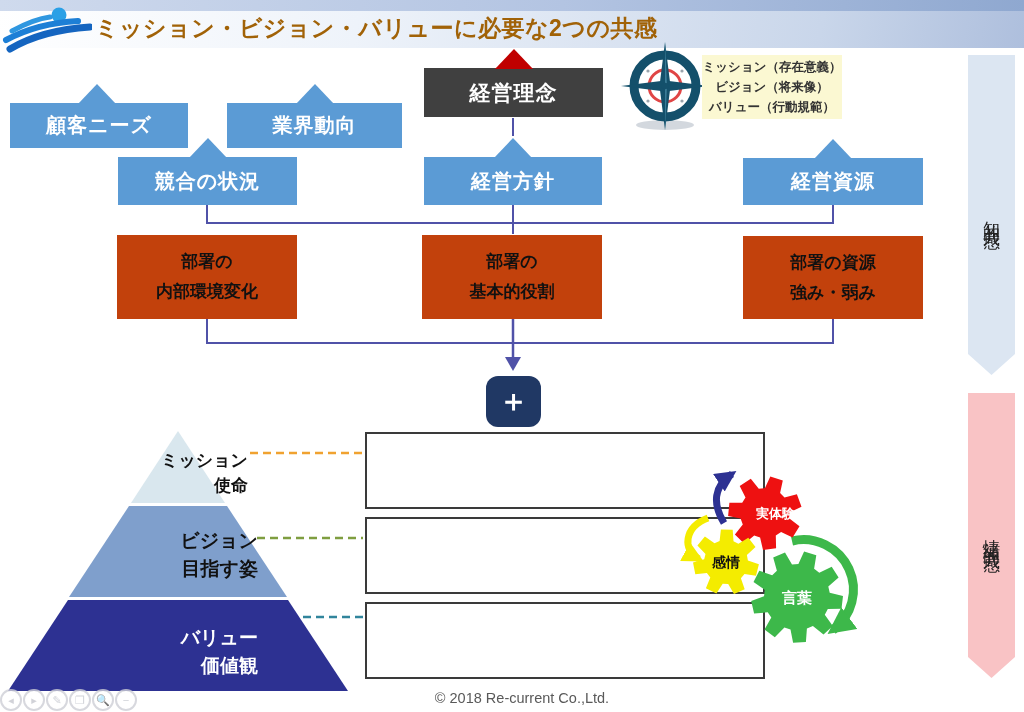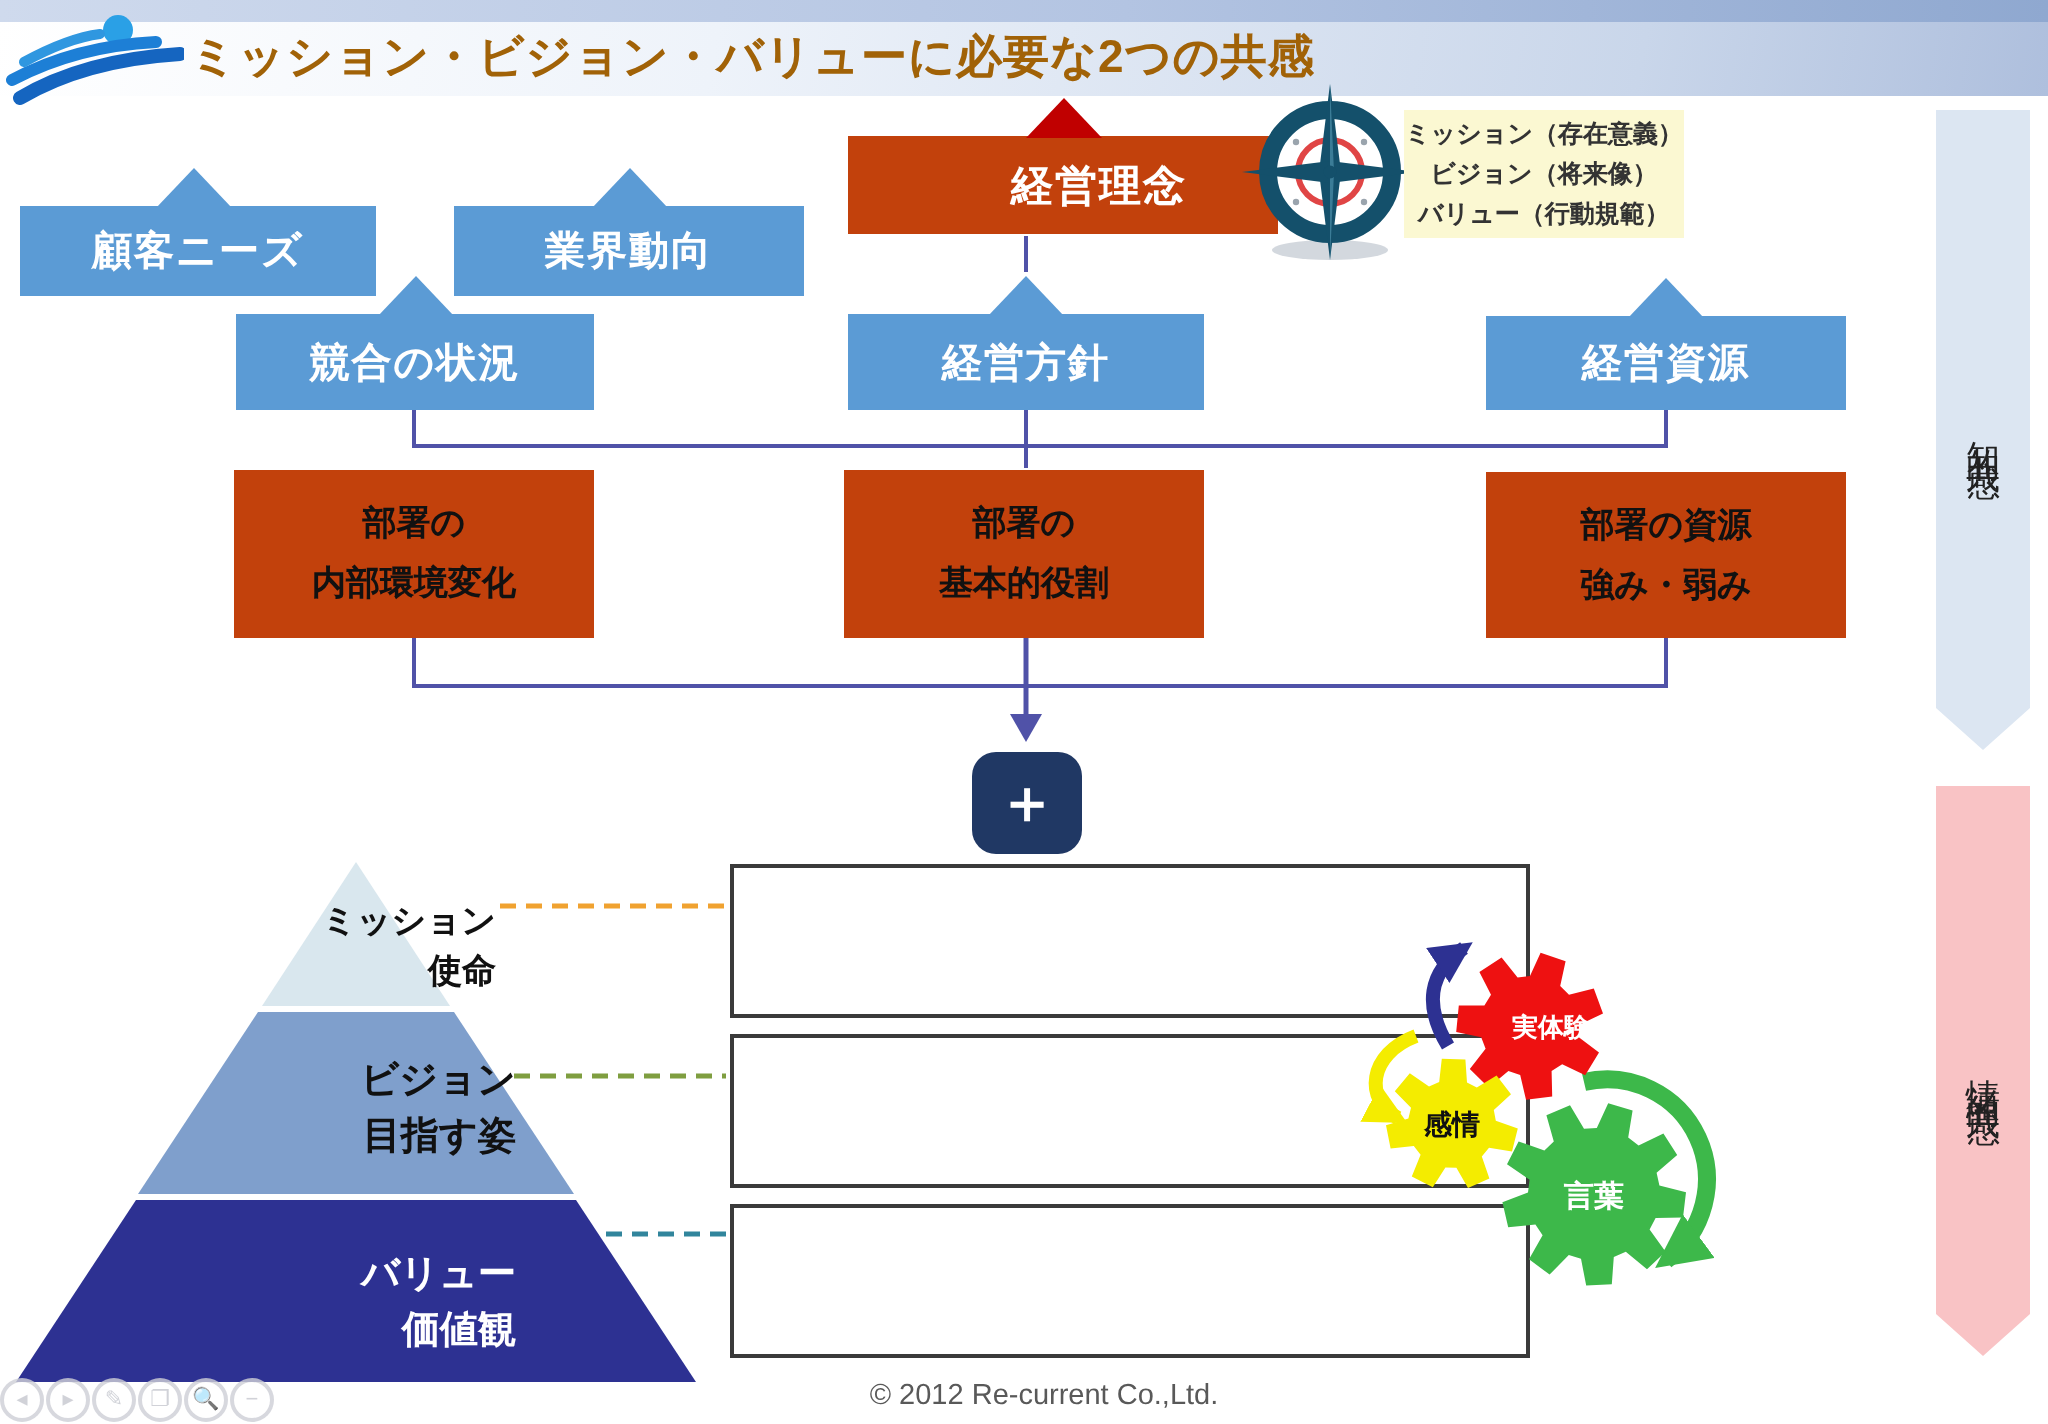--- a/index.html
+++ b/index.html
@@ -17,21 +17,21 @@
   .ribbon{position:absolute;left:968px;width:47px;display:flex;align-items:center;justify-content:center;
     writing-mode:vertical-rl;text-orientation:upright;font-size:17px;letter-spacing:4px;color:#222;font-weight:500;
     clip-path:polygon(0 0,100% 0,100% calc(100% - 21px),50% 100%,0 calc(100% - 21px));}
   .ribbon.blue{top:55px;height:320px;background:#dce6f2;}
   .ribbon.pink{top:393px;height:285px;background:#f9c3c5;}
   
   .tribox{position:absolute;display:flex;align-items:center;justify-content:center;
     background:#5b9bd5;color:#fff;font-weight:bold;font-size:20px;letter-spacing:1px;}
   .tribox .tri{position:absolute;top:-19px;left:50%;margin-left:-19px;width:0;height:0;
     border-left:19px solid transparent;border-right:19px solid transparent;border-bottom:20px solid #5b9bd5;}
-  .tribox.red{background:#c2410c;font-size:21px;padding-left:36px;}
+  .tribox.red{background:#404040;font-size:21px;}
   .tribox.red .tri{border-bottom-color:#c00000;}
   .tribox.offtri .tri{left:68px;margin-left:0;}
   .panel{position:absolute;display:flex;flex-direction:column;align-items:center;justify-content:center;
     background:#c2410c;color:#111;font-weight:bold;font-size:17px;line-height:1.75;text-align:center;}
   .plusbox{position:absolute;left:486px;top:376px;width:55px;height:51px;border-radius:12px;
     background:#203864;color:#fff;display:flex;align-items:center;justify-content:center;
     font-size:30px;font-weight:bold;}
   .wbox{position:absolute;left:365px;width:396px;height:73px;background:#fff;border:2px solid #3a3a3a;}
   
   .pyr-label{position:absolute;text-align:right;font-weight:bold;color:#111;font-family:Liberation Serif, serif;}
@@ -186,21 +186,21 @@
     <path d="M724,523 C712,503 714,486 732,474" stroke="#2d3192" stroke-width="7" fill="none" marker-end="url(#ah-blue)"></path>
     <path d="M708,518 C684,527 682,550 699,559" stroke="#f4ec00" stroke-width="7" fill="none" marker-end="url(#ah-yel)"></path>
     <path fill="#3db84a" d="M829.7,592.7L843.0,596.1L841.5,608.8L827.8,609.0L824.8,614.7L832.8,625.9L823.5,634.6L812.9,625.9L806.9,628.5L805.9,642.1L793.1,642.8L790.5,629.4L784.4,627.5L774.8,637.3L764.5,629.6L771.3,617.6L767.7,612.3L754.1,613.6L751.2,601.1L764.0,596.3L764.8,589.9L753.5,582.1L759.3,570.7L772.2,575.2L776.9,570.8L773.2,557.6L785.0,552.6L792.0,564.4L798.4,564.0L804.1,551.6L816.3,555.3L814.1,568.8L819.3,572.7L831.7,566.7L838.6,577.5L828.3,586.4Z"></path>
     <path fill="#ee1111" d="M784.5,497.4L796.9,494.3L801.5,506.7L790.0,512.3L789.4,518.6L799.5,526.3L792.6,537.6L781.1,532.1L775.8,535.5L776.1,548.3L763.0,549.9L760.1,537.5L754.2,535.5L744.3,543.7L734.9,534.5L742.8,524.4L740.6,518.6L728.1,516.0L729.4,502.8L742.2,502.8L745.5,497.4L739.7,486.0L750.8,478.8L758.8,488.8L765.0,488.0L770.3,476.4L782.8,480.6L780.1,493.0Z"></path>
     <path fill="#f4ec00" d="M747.9,560.4L758.9,564.3L756.0,575.7L744.5,573.9L740.9,578.2L744.7,589.2L734.0,594.0L728.2,583.9L722.7,583.7L716.4,593.6L705.9,588.2L710.3,577.4L706.9,573.0L695.3,574.2L693.0,562.6L704.2,559.3L705.5,553.9L697.4,545.6L704.9,536.6L714.5,543.2L719.6,541.0L720.9,529.4L732.7,529.7L733.5,541.3L738.4,543.8L748.3,537.7L755.5,547.1L746.9,555.0Z"></path>
   </svg>
   <div class="gear-label red">実体験</div>
   <div class="gear-label yel">感情</div>
   <div class="gear-label grn">言葉</div>
 
-  <div class="footer">© 2012 Re-current Co.,Ltd.</div>
+  <div class="footer">© 2018 Re-current Co.,Ltd.</div>
 
   <div class="controls">
     <div class="ctrl">◂</div>
     <div class="ctrl">▸</div>
     <div class="ctrl">✎</div>
     <div class="ctrl">❐</div>
     <div class="ctrl">🔍</div>
     <div class="ctrl">−</div>
   </div>
 

